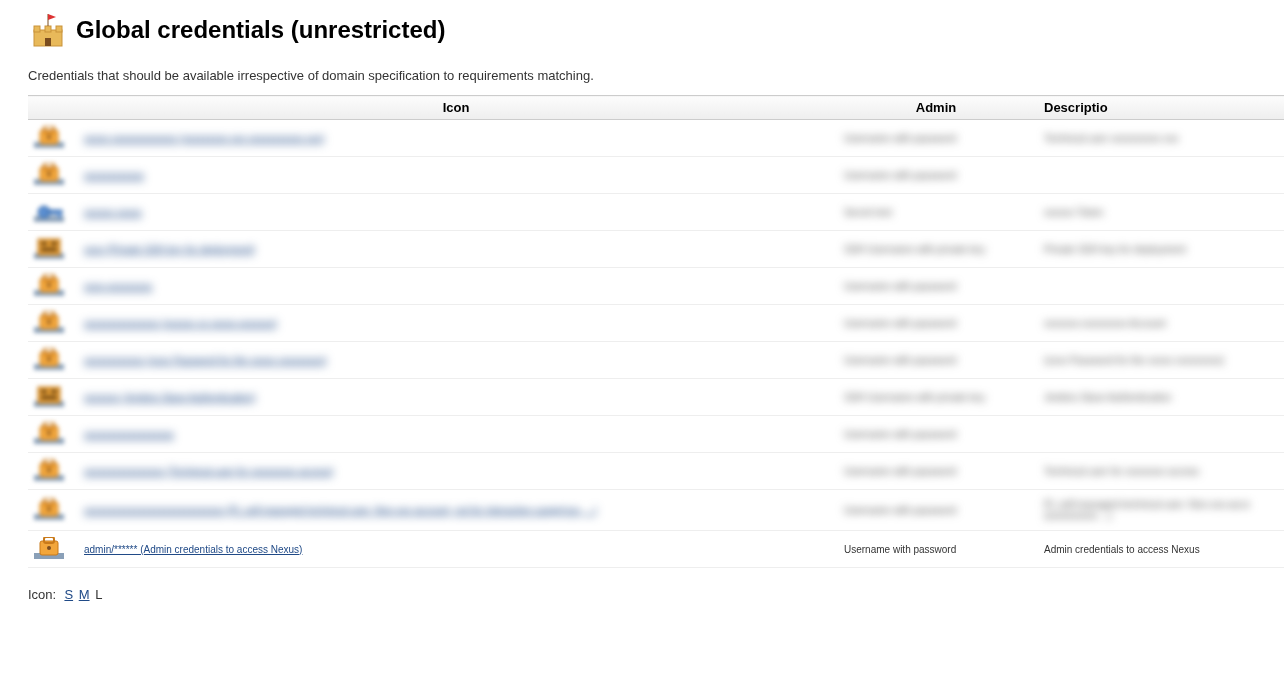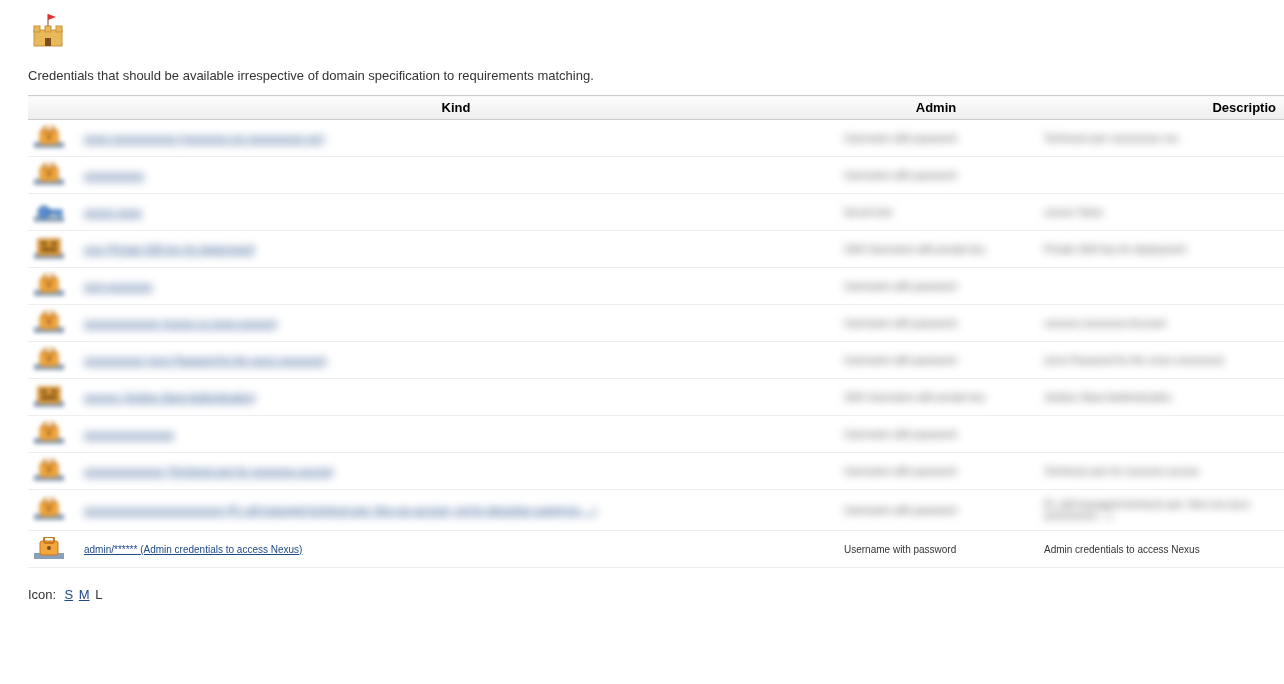--- a/index.html
+++ b/index.html
@@ -38,21 +38,21 @@
       border-bottom: 1px solid #ccc;
       font-weight: bold;
       font-size: 13px;
       text-align: left;
       padding: 4px 8px;
       color: #000;
     }
     table.creds thead th.col-icon { width: 48px; }
     table.creds thead th.col-name { text-align: center; width: 760px; }
     table.creds thead th.col-kind { text-align: center; width: 200px; }
-    table.creds thead th.col-desc { text-align: right; }
+    table.creds thead th.col-desc { text-align: left; }
     table.creds tbody td {
       border-bottom: 1px solid #eee;
       padding: 9px 8px;
       vertical-align: middle;
       font-size: 10px;
     }
     table.creds tbody td.icon-cell {
       width: 48px;
       padding: 6px 6px;
     }
@@ -98,29 +98,30 @@
     <svg width="40" height="40" viewBox="0 0 40 40">
       <rect x="6" y="20" width="28" height="16" fill="#e8b95a" stroke="#c9933a"></rect>
       <rect x="6" y="16" width="6" height="6" fill="#e8b95a" stroke="#c9933a"></rect>
       <rect x="17" y="16" width="6" height="6" fill="#e8b95a" stroke="#c9933a"></rect>
       <rect x="28" y="16" width="6" height="6" fill="#e8b95a" stroke="#c9933a"></rect>
       <rect x="17" y="28" width="6" height="8" fill="#7a4c1e"></rect>
       <line x1="20" y1="4" x2="20" y2="16" stroke="#7a4c1e" stroke-width="1"></line>
       <polygon points="20,4 28,7 20,10" fill="#d33"></polygon>
     </svg>
   </span>
+  <h1>Global credentials (unrestricted)</h1>
 </div>
 
 <div class="description">Credentials that should be available irrespective of domain specification to requirements matching.</div>
 
 <table class="creds">
   <thead>
     <tr>
       <th class="col-icon"></th>
-      <th class="col-name">Kind</th>
+      <th class="col-name">Icon</th>
       <th class="col-kind">Admin</th>
       <th class="col-desc">Descriptio</th>
     </tr>
   </thead>
   <tbody id="creds-body">
       <tr>
         <td class="icon-cell">
           <span class="icon-box" style="filter: blur(2px);">
             <svg width="32" height="24" viewBox="0 0 32 24">
               <rect x="0" y="16" width="30" height="6" fill="#8aa0b8"></rect>

